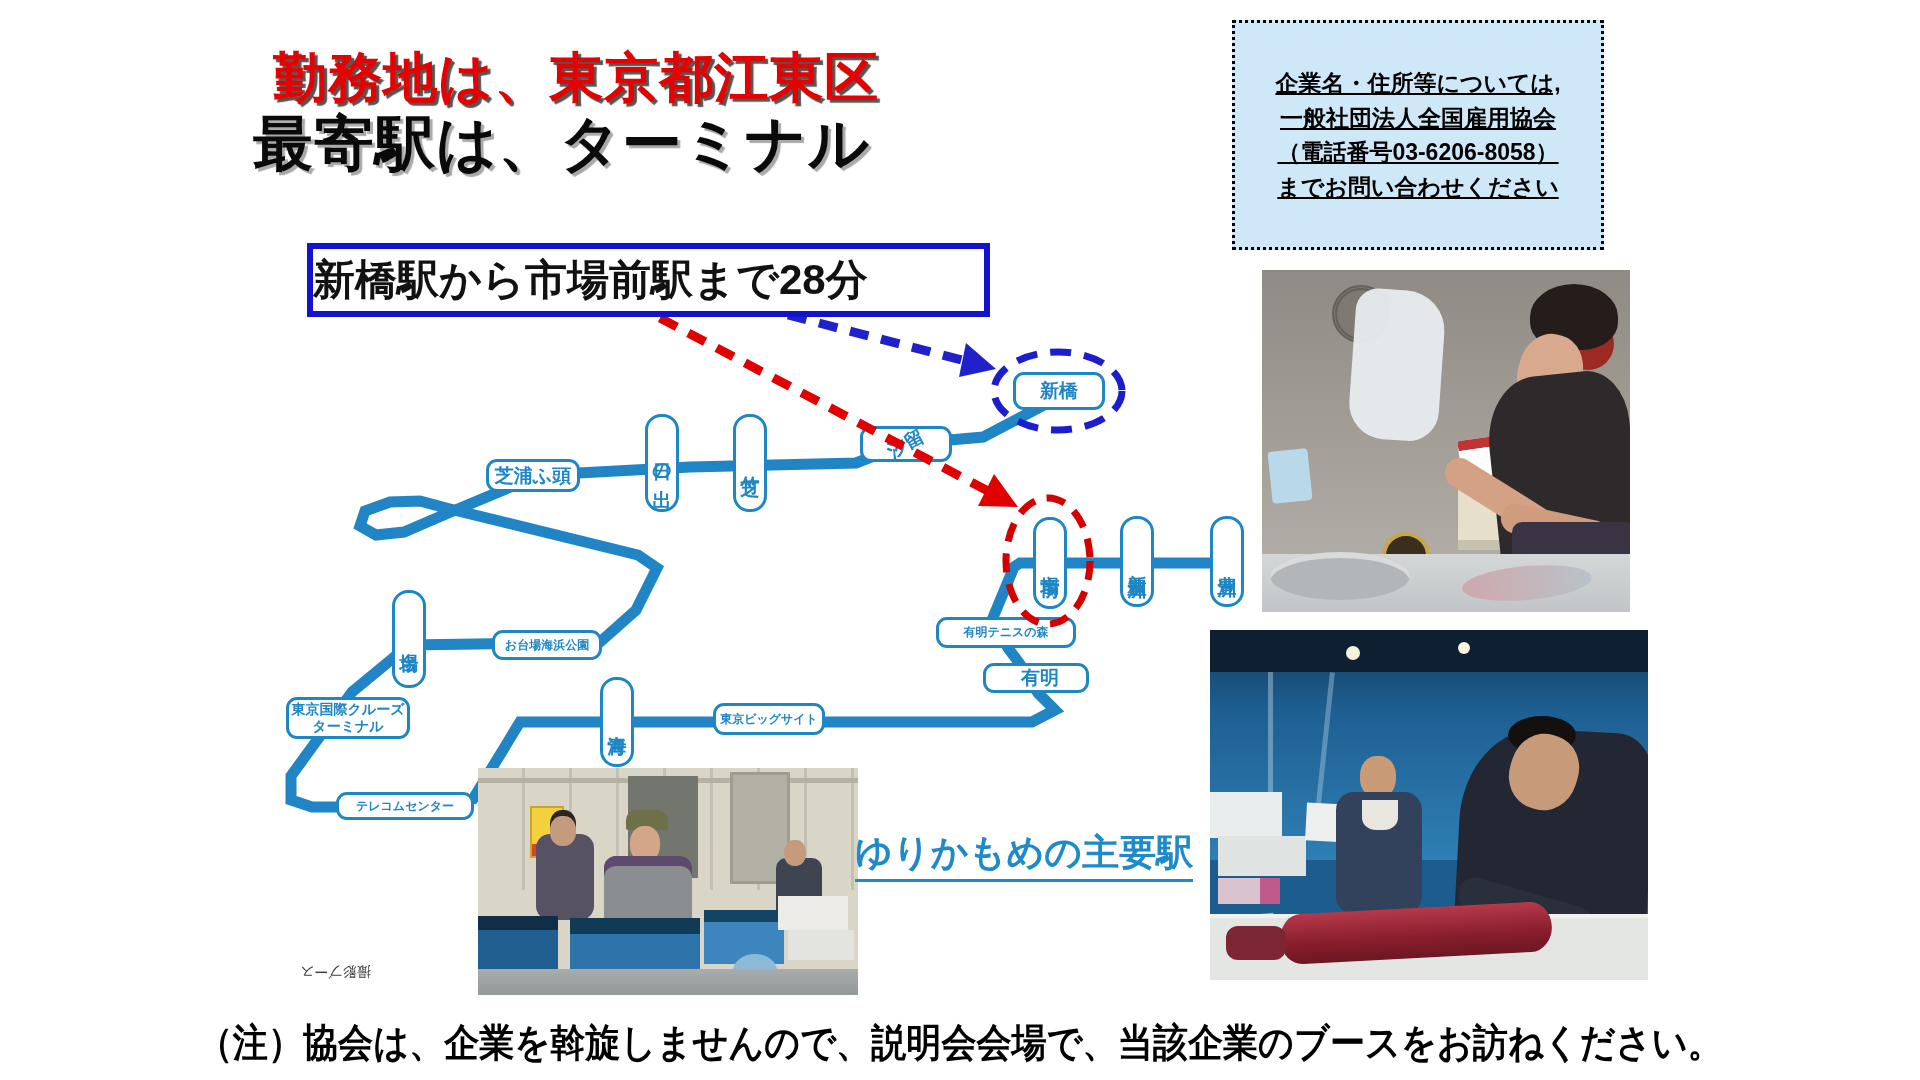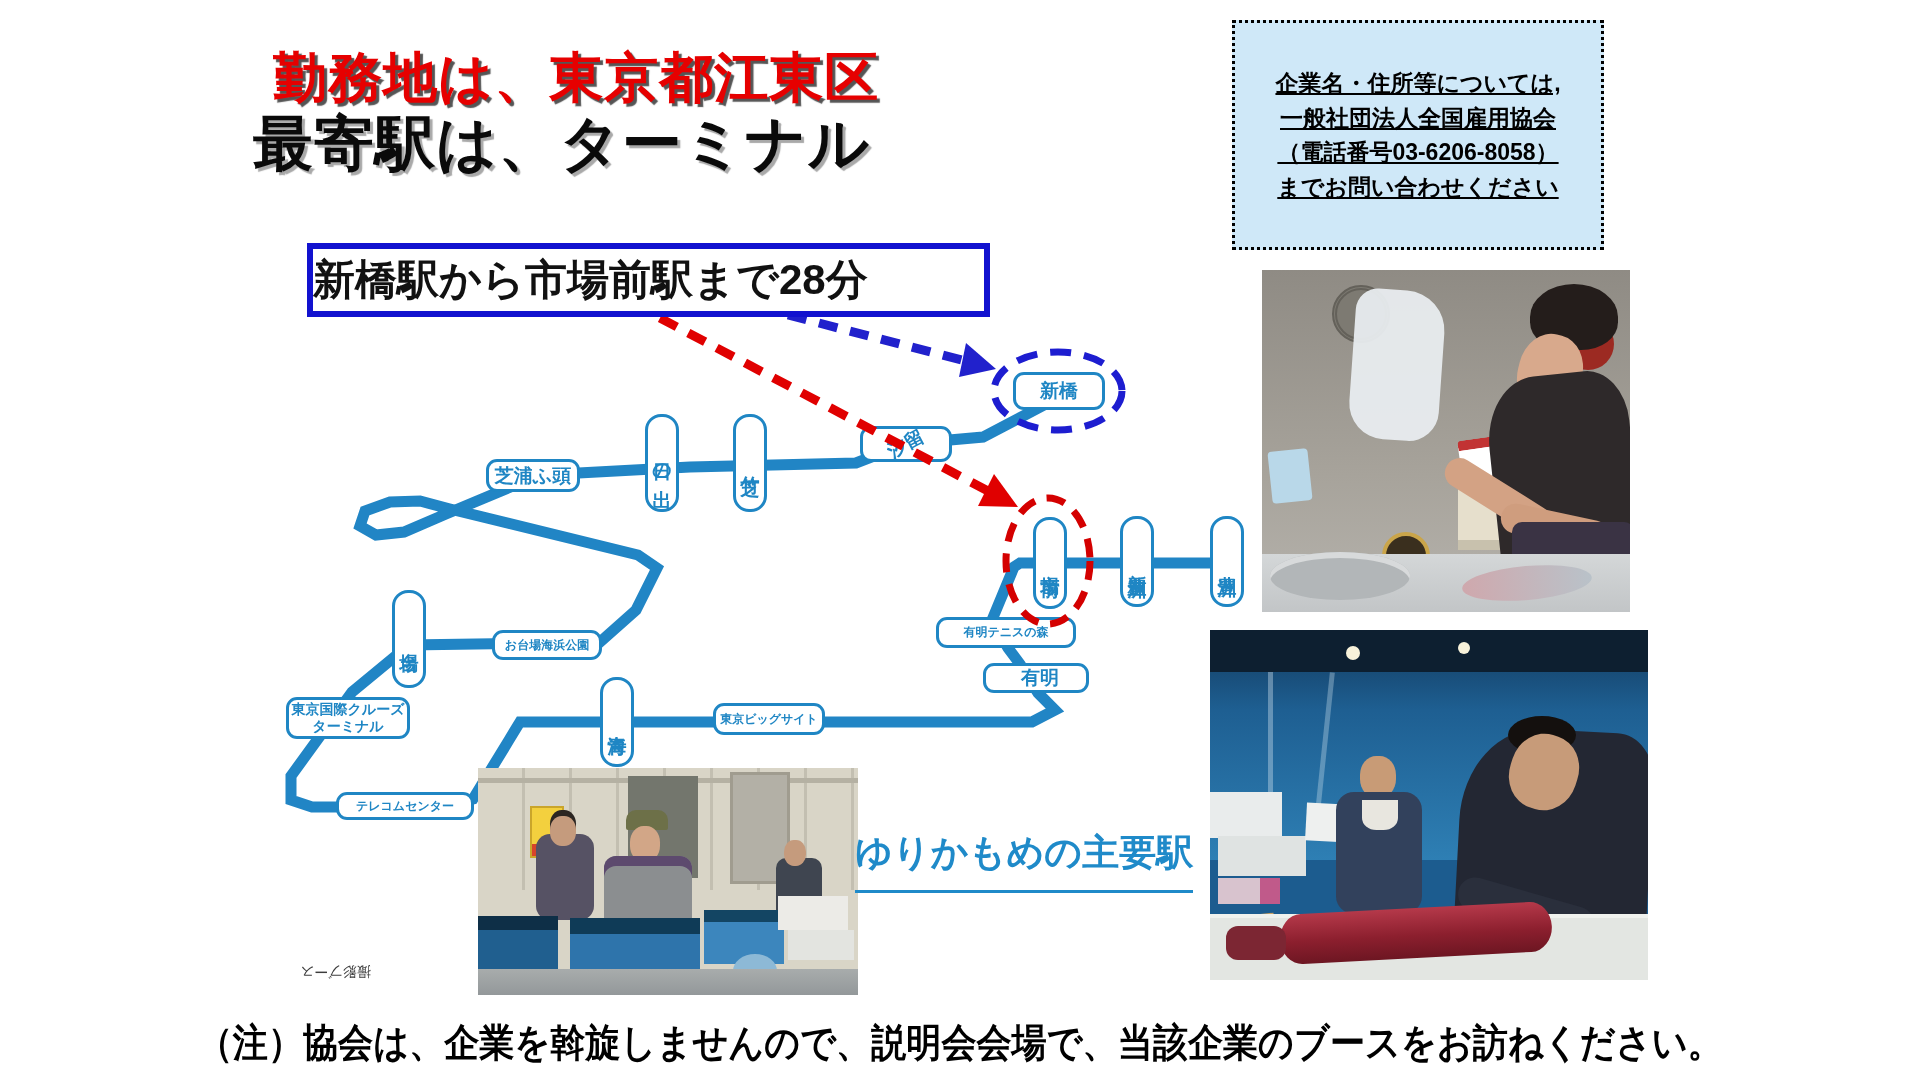--- a/index.html
+++ b/index.html
@@ -25,21 +25,21 @@
       font-weight:bold;font-size:19px;z-index:3;box-sizing:border-box;white-space:pre-line;text-align:center;}
   .st.v{writing-mode:vertical-rl;border-radius:16px;letter-spacing:2px;}
   .st.small{font-size:12px;}
   .st.tiny{font-size:14px;line-height:1.25;}
   .tilt{display:inline-block;transform:rotate(-28deg);}
   
   .track-svg,.overlay-svg{position:absolute;left:0;top:0;z-index:1;pointer-events:none;}
   .overlay-svg{z-index:4;}
   
   .yurikamome{position:absolute;left:855px;top:828px;z-index:6;font-size:37px;font-weight:600;
-              color:#1f8ac9;border-bottom:3px solid #1f8ac9;padding-bottom:12px;white-space:nowrap;}
+              color:#1f8ac9;border-bottom:3px solid #1f8ac9;padding-bottom:1px;white-space:nowrap;}
   .rotcap{position:absolute;left:300px;top:962px;z-index:6;font-size:14px;color:#3c3c3c;
           transform:rotate(180deg);white-space:nowrap;}
   .note{position:absolute;left:0;top:1016px;width:1920px;text-align:center;z-index:5;}
   .note span{display:inline-block;font-size:39px;font-weight:900;color:#000;transform:scaleX(.9);
              transform-origin:center;white-space:nowrap;}
   
   .photo{position:absolute;overflow:hidden;z-index:2;}
   .photo *{position:absolute;}
   .p1{left:1262px;top:270px;width:368px;height:342px;background:linear-gradient(180deg,#8f8b84,#a7a39b 60%,#b6b3ad);}
   .p2{left:1210px;top:630px;width:438px;height:350px;background:#1c5c8f;}

